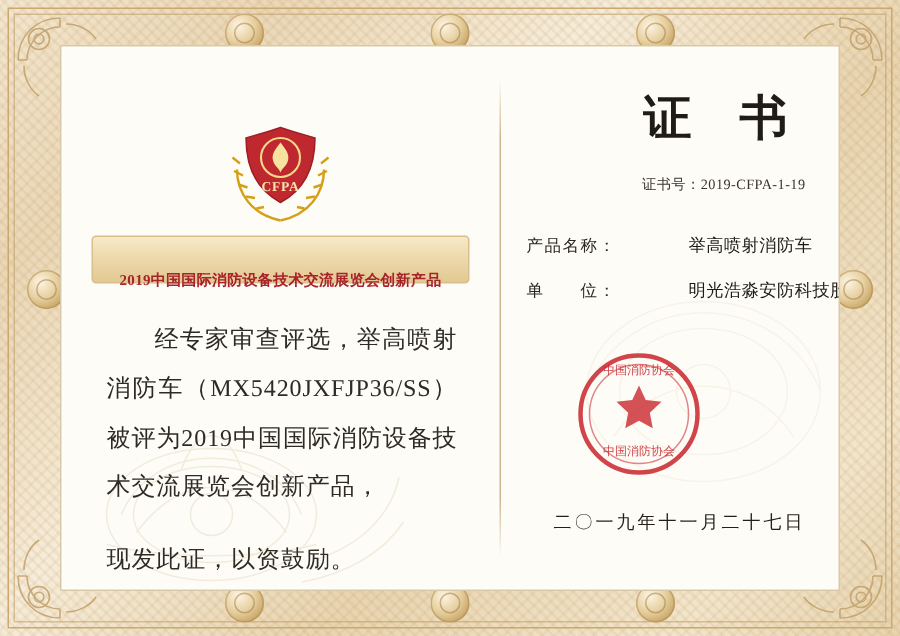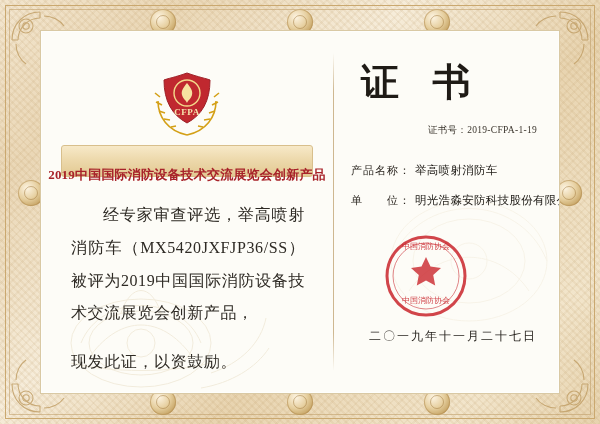--- a/index.html
+++ b/index.html
@@ -103,21 +103,21 @@
     top: 120px;
     width: 230px;
     height: 220px;
     opacity: .18;
     pointer-events: none;
   }
 
   
   .left-col {
     position: absolute;
-    left: 0; top: 4px;
+    left: 0; top: 16px;
     width: 290px; height: 100%;
     padding: 26px 12px 0 14px;
     box-sizing: border-box;
   }
   .emblem {
     width: 78px;
     height: 72px;
     margin: 6px auto 6px auto;
     position: relative;
   }
@@ -126,21 +126,21 @@
     height: 30px;
     border-radius: 3px;
     background: linear-gradient(180deg, #f7e9c8 0%, #edd9ac 45%, #e2c992 100%);
     border: 1px solid #d8bf8c;
     display: flex;
     align-items: center;
     justify-content: center;
   }
   .title-banner span {
     color: #a8232a;
-    font-size: 13px;
+    font-size: 10px;
     font-weight: bold;
     letter-spacing: .2px;
     white-space: nowrap;
     font-family: "Liberation Serif", serif;
     margin-top: 27px;
   }
   .body-text {
     margin: 22px 14px 0 16px;
     font-size: 16px;
     line-height: 2.05;
@@ -164,44 +164,45 @@
 
   
   .right-col {
     position: absolute;
     right: 0; top: 0;
     width: 228px; height: 100%;
     padding: 26px 22px 0 20px;
     box-sizing: border-box;
   }
   .cert-title {
-    font-size: 38px;
+    font-size: 32px;
     letter-spacing: 12px;
     color: #1f1b16;
-    text-align: left;
+    text-align: right;
     font-weight: bold;
     margin-left: 10px;
     font-family: "Liberation Serif", serif;
   }
   .cert-no {
     margin-top: 16px;
     text-align: right;
     font-size: 9.5px;
     color: #3a342c;
     letter-spacing: .3px;
   }
   .fields {
     margin-top: 26px;
   }
   .field-row {
     display: flex;
     align-items: center;
     margin-bottom: 15px;
     font-size: 11px;
     color: #2b2620;
+    gap: 44px;
   }
   .field-label {
     width: 62px;
     flex: none;
     letter-spacing: 1px;
     color: #2b2620;
     font-size: 11px;
   }
   .field-value {
     flex: 1;
@@ -222,21 +223,21 @@
     position: absolute;
     left: 52px;
     bottom: 74px;
     width: 86px;
     height: 86px;
     pointer-events: none;
   }
   .date-line {
     position: absolute;
     right: 22px;
-    bottom: 48px;
+    bottom: 36px;
     font-size: 12px;
     letter-spacing: 2px;
     color: #221e19;
   }
 </style>
 </head>
 <body>
 
 <div class="certificate">
   <div class="tex"></div>

